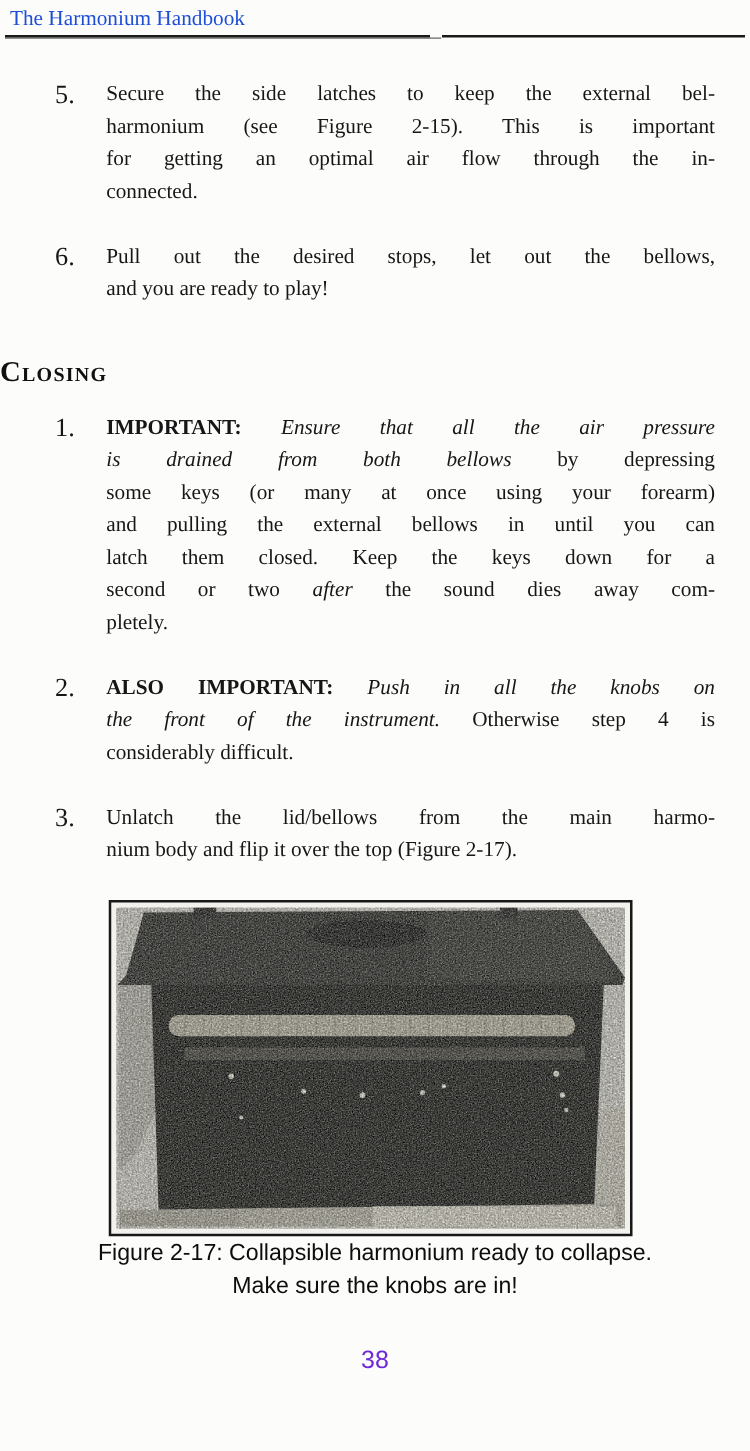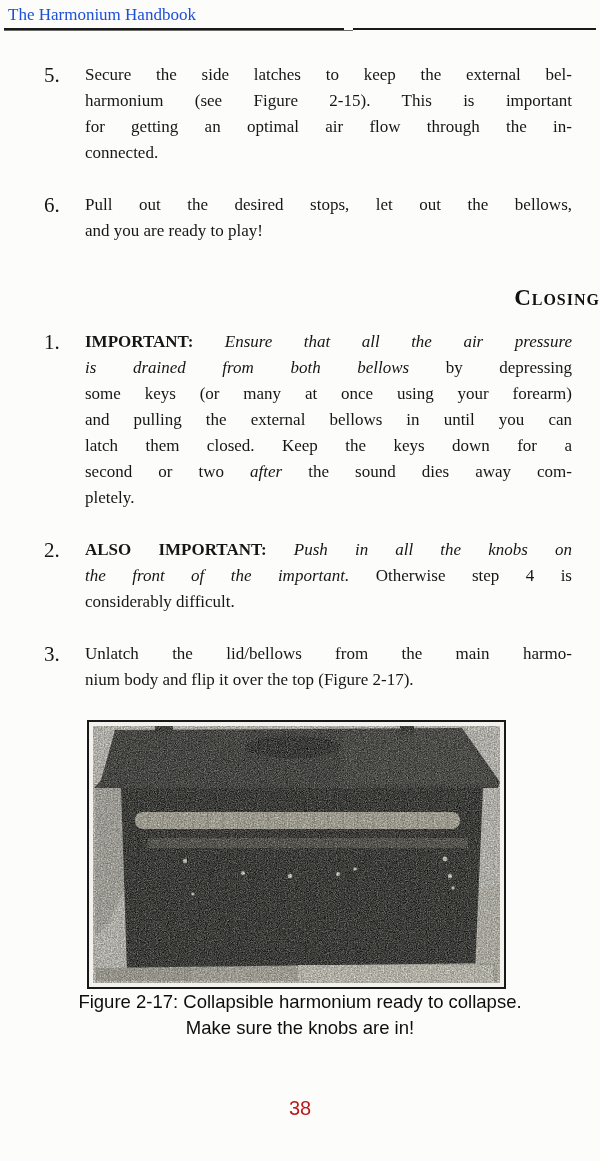--- a/index.html
+++ b/index.html
@@ -28,39 +28,39 @@
   .step:last-child { margin-bottom: 0; }
   .step-num {
     flex: none; width: 41px; font-size: 21px; line-height: 26px;
   }
   .step-body { flex: 1; font-size: 17px; line-height: 26px; }
   .step-body .line { text-align: justify; text-align-last: justify; min-height: 26px; }
   .step-body .line:last-child { text-align-last: start; }
   .step-body .b { font-weight: bold; }
   .step-body .i { font-style: italic; }
   .section-heading {
-    margin-top: 42px; text-align: right;
+    margin-top: 42px; text-align: left;
     font-variant: small-caps; font-weight: bold;
     font-size: 23px; line-height: 24px; letter-spacing: 1px; color: #111;
   }
   .figure { margin: 27px 0 0 87px; }
   .photo-frame {
     width: 407px; height: 257px;
     border: 2px solid #181818; padding: 4px; background: #f2f1ec;
   }
   .photo-frame svg { display: block; }
   .caption {
     text-align: center;
     font-family: "Liberation Sans", sans-serif;
     font-size: 18.5px; line-height: 26px; color: #0d0d0d;
   }
   .page-number {
-    margin-top: 56px; text-align: center;
+    margin-top: 36px; text-align: center;
     font-family: "Liberation Sans", sans-serif;
-    font-size: 20px; color: #b91c1c;
+    font-size: 20px; color: #6d28d9;
   }
 </style>
 </head>
 <body>
 
 <div class="page">
 
   <div class="running-header">The Harmonium Handbook</div>
 
   <div class="rule"></div>
@@ -96,21 +96,21 @@
           <div class="line">and pulling the external bellows in until you can</div>
           <div class="line">latch them closed. Keep the keys down for a</div>
           <div class="line"><span>second or two </span><span class="i">after</span><span> the sound dies away com-</span></div>
           <div class="line">pletely.</div>
         </div>
       </div>
       <div class="step">
         <div class="step-num">2.</div>
         <div class="step-body">
           <div class="line"><span class="b">ALSO IMPORTANT: </span><span class="i">Push in all the knobs on</span></div>
-          <div class="line"><span class="i">the front of the important.</span><span> Otherwise step 4 is</span></div>
+          <div class="line"><span class="i">the front of the instrument.</span><span> Otherwise step 4 is</span></div>
           <div class="line">considerably difficult.</div>
         </div>
       </div>
       <div class="step">
         <div class="step-num">3.</div>
         <div class="step-body">
           <div class="line">Unlatch the lid/bellows from the main harmo-</div>
           <div class="line">nium body and flip it over the top (Figure 2-17).</div>
         </div>
       </div>

